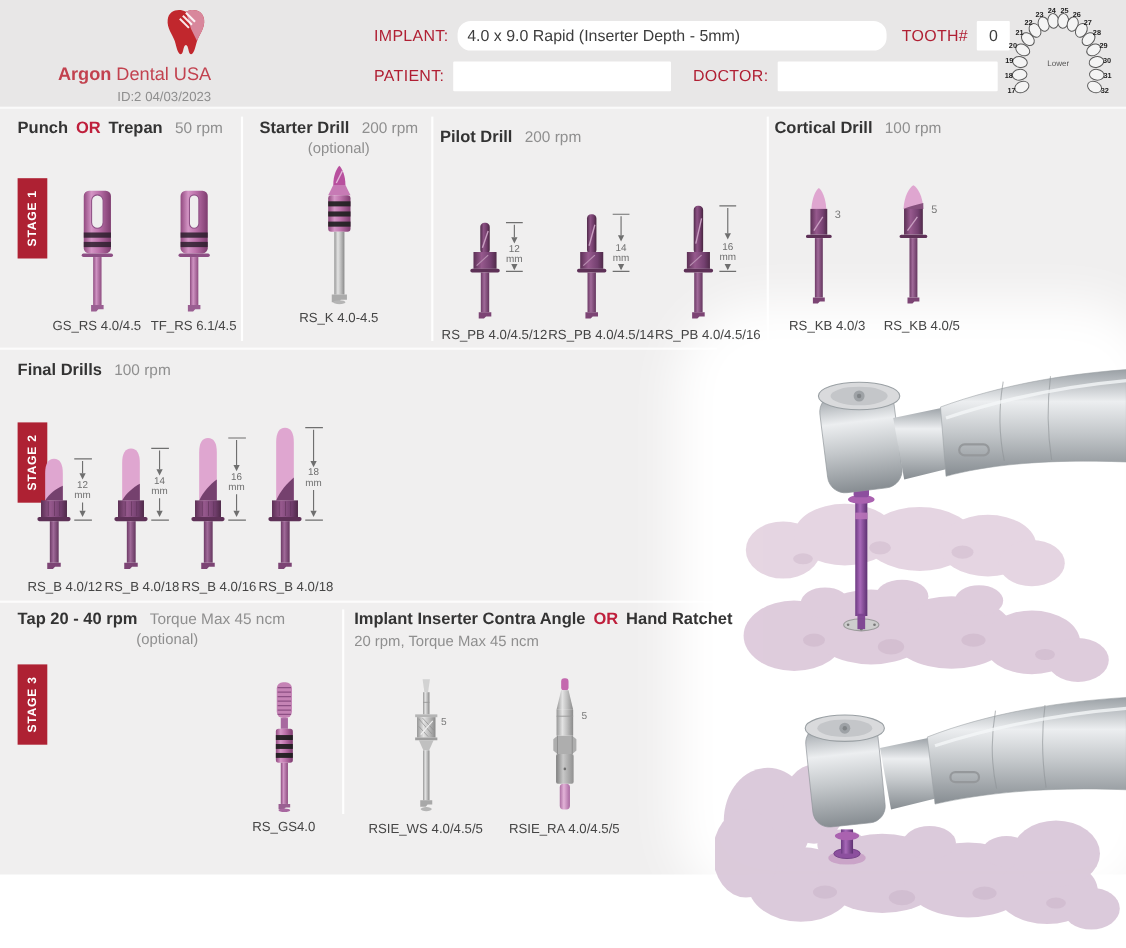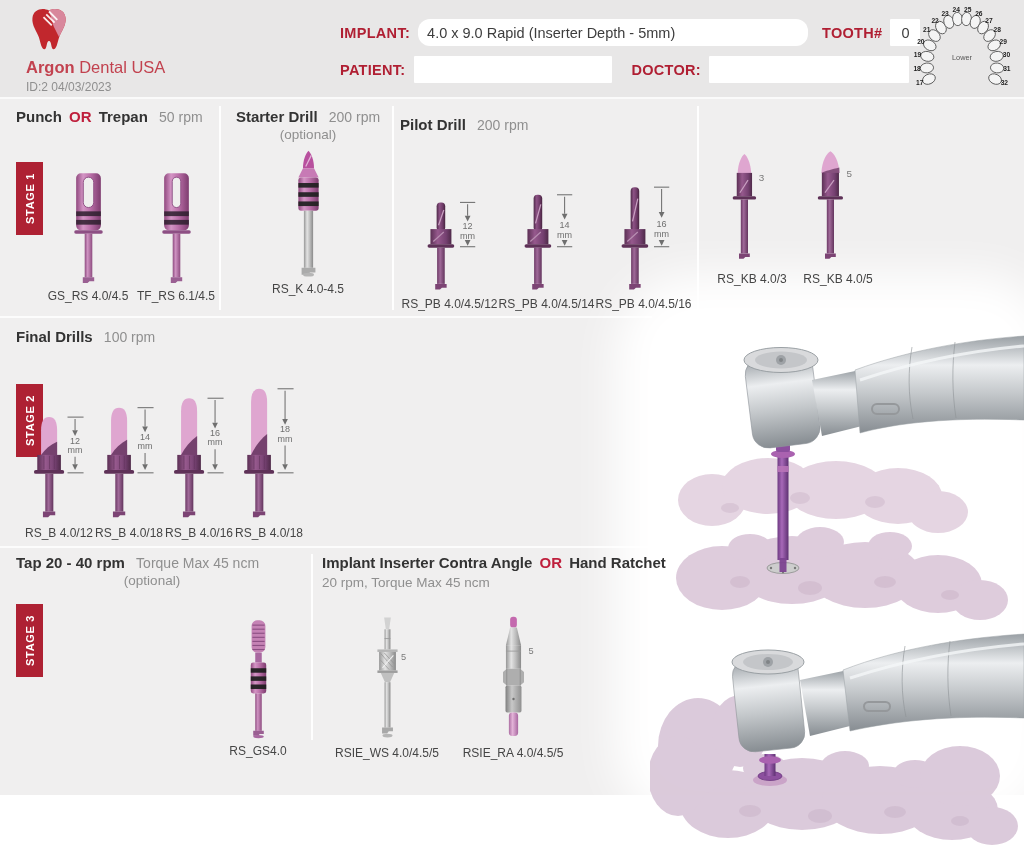--- a/index.html
+++ b/index.html
@@ -6,26 +6,26 @@
   .page{position:relative;width:1024px;height:862px;background:#ffffff;
         font-family:"Liberation Sans",sans-serif;overflow:hidden}
   .bg-main{position:absolute;left:0;top:0;width:1024px;height:795px;background:#f0efef}
   .bg-header{position:absolute;left:0;top:0;width:1024px;height:97px;background:#e8e7e7;
              border-bottom:2px solid #fafafa}
   .photo-glow{position:absolute;left:652px;top:312px;width:366px;height:476px;background:#fff;
               border-radius:40px;box-shadow:0 0 45px 38px #ffffff}
   .divider-v{position:absolute;width:2px;background:rgba(255,255,255,.9)}
   .divider-h{position:absolute;height:2px;background:rgba(255,255,255,.8)}
   
-  .brand{position:absolute;left:26px;top:5px;width:166px;text-align:left}
+  .brand{position:absolute;left:26px;top:5px;width:166px;text-align:right}
   .brand-name{font-size:16.5px;color:#c2424f;margin-top:1px}
   .brand-name b{font-weight:bold}
   .brand-id{font-size:12px;color:#8f8f8f;margin-top:3px}
   .frm-row{position:absolute;display:flex;align-items:center;gap:8px}
-  .frm-label{font-weight:bold;color:#b01f33;font-size:14.5px;letter-spacing:.3px;white-space:nowrap}
+  .frm-label{font-weight:normal;color:#b01f33;font-size:14.5px;letter-spacing:.3px;white-space:nowrap}
   .frm-input{height:27px;border:none;outline:none;background:#fff;font-size:14.5px;color:#3d3d3d;
              padding:0 9px;font-family:"Liberation Sans",sans-serif;border-radius:1px}
   
   .tooth-chart{position:absolute;left:903px;top:1px}
   .tooth{fill:#f4f4f4;stroke:#5a5a5a;stroke-width:.9;cursor:pointer}
   .tooth-num{font-size:6.8px;font-weight:bold;fill:#222;text-anchor:middle}
   .arch-label{font-size:7.5px;fill:#555;text-anchor:middle}
   
   .badge{position:absolute;width:27px;height:73px;background:#ae2133;color:#fff;display:flex;
          align-items:center;justify-content:center;font-size:11px;font-weight:bold;
@@ -339,20 +339,24 @@
           <path d="M51,73.5 h6 l-3,6 z" fill="#6f6f6f"></path>
           <text class="dim-t" x="54" y="60">16</text>
           <text class="dim-t" x="54" y="70">mm</text>
         </svg>
         <div class="tool-label">RS_PB 4.0/4.5/16</div>
       </div>
     </div>
   </div>
 
   <div class="sec sec-cortical">
+    <div class="sec-head">
+      <span>Cortical Drill</span>
+      <span class="rpm">100 rpm</span>
+    </div>
     <div class="tools">
       <div class="tool">
         <svg width="63" height="118" viewBox="0 0 70 130">
           <path d="M26,5 C29,7 33,15 33.5,26 L18.5,26 C19,15 23,7 26,5 Z" fill="#dfa6d0"></path>
           <rect x="17.5" y="26" width="17" height="26" fill="url(#gPurple2)"></rect>
           <line x1="21" y1="48" x2="30" y2="34" stroke="#c9a0c2" stroke-width="1.3"></line>
           <rect x="13" y="52" width="26" height="3.5" rx="1.7" fill="#5e3157"></rect>
           <rect x="22" y="55.5" width="8" height="60" fill="url(#gPurpleShaft)"></rect>
           <path d="M20,115.5 h12 v4 h-5 l-2,2 h-5 z" fill="#7c4474"></path>
           <text class="dim-n" x="42" y="35">3</text>

